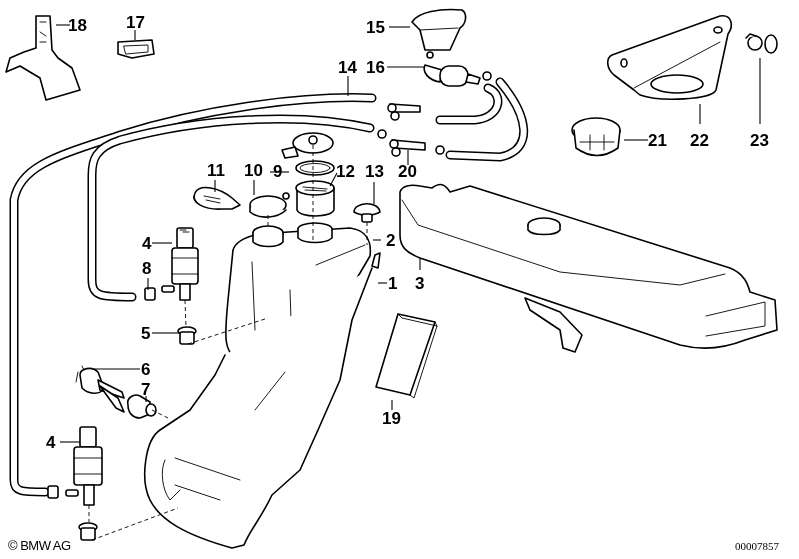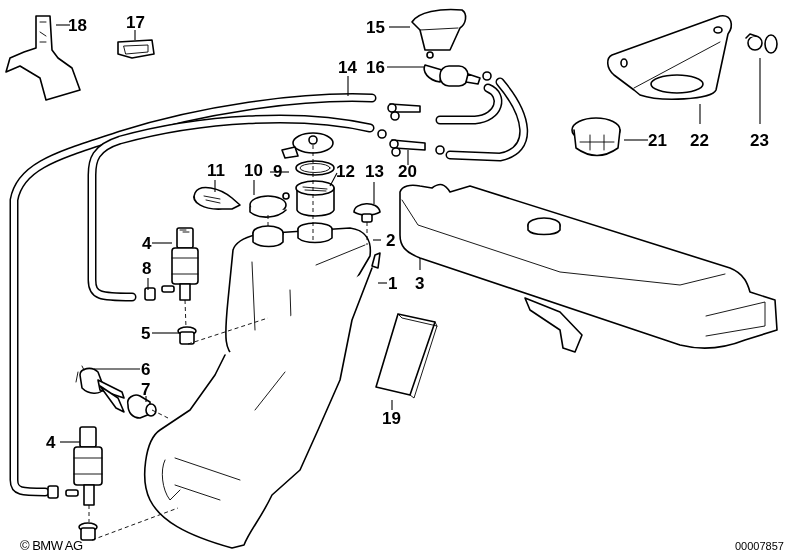--- a/index.html
+++ b/index.html
@@ -6,24 +6,24 @@
   body { width: 799px; height: 559px; position: relative; overflow: hidden;
          font-family: "Liberation Sans", sans-serif; }
   #diagram { position: absolute; left: 0; top: 0; width: 799px; height: 559px; }
   .part { fill: #ffffff; stroke: #000000; stroke-width: 1.6; stroke-linejoin: round; stroke-linecap: round; }
   .thin { fill: none; stroke: #000000; stroke-width: 0.9; stroke-linecap: round; }
   .hose { fill: none; stroke: #000000; stroke-width: 9; stroke-linecap: round; stroke-linejoin: round; }
   .hose-in { fill: none; stroke: #ffffff; stroke-width: 6; stroke-linecap: round; stroke-linejoin: round; }
   .leader { fill: none; stroke: #000000; stroke-width: 1.1; }
   .dash { fill: none; stroke: #000000; stroke-width: 0.9; stroke-dasharray: 4 3; }
   .callout { font-family: "Liberation Sans", sans-serif; font-weight: bold; font-size: 17px; fill: #000000; }
-  .copyright { position: absolute; left: 20px; top: 538px; font-size: 13px; color: #000;
+  .copyright { position: absolute; left: 8px; top: 538px; font-size: 13px; color: #000;
                font-family: "Liberation Sans", sans-serif; letter-spacing: -0.5px; }
   .diagram-id { position: absolute; left: 735px; top: 540px; font-size: 11px; color: #000;
-                font-family: Liberation Sans, sans-serif; }
+                font-family: Liberation Serif, serif; }
 </style>
 </head>
 <body>
 
 <svg id="diagram" viewBox="0 0 799 559" xmlns="http://www.w3.org/2000/svg">
 
   <g>
     <path class="hose" d="M372,98 C300,95 200,110 120,135 C60,155 20,165 14,200 L14,480 C14,492 22,492 45,492"></path>
     <path class="hose-in" d="M372,98 C300,95 200,110 120,135 C60,155 20,165 14,200 L14,480 C14,492 22,492 45,492"></path>
     <path class="hose" d="M370,128 C300,112 200,118 120,140 C95,148 92,160 92,175 L92,280 C92,296 100,297 132,297"></path>

